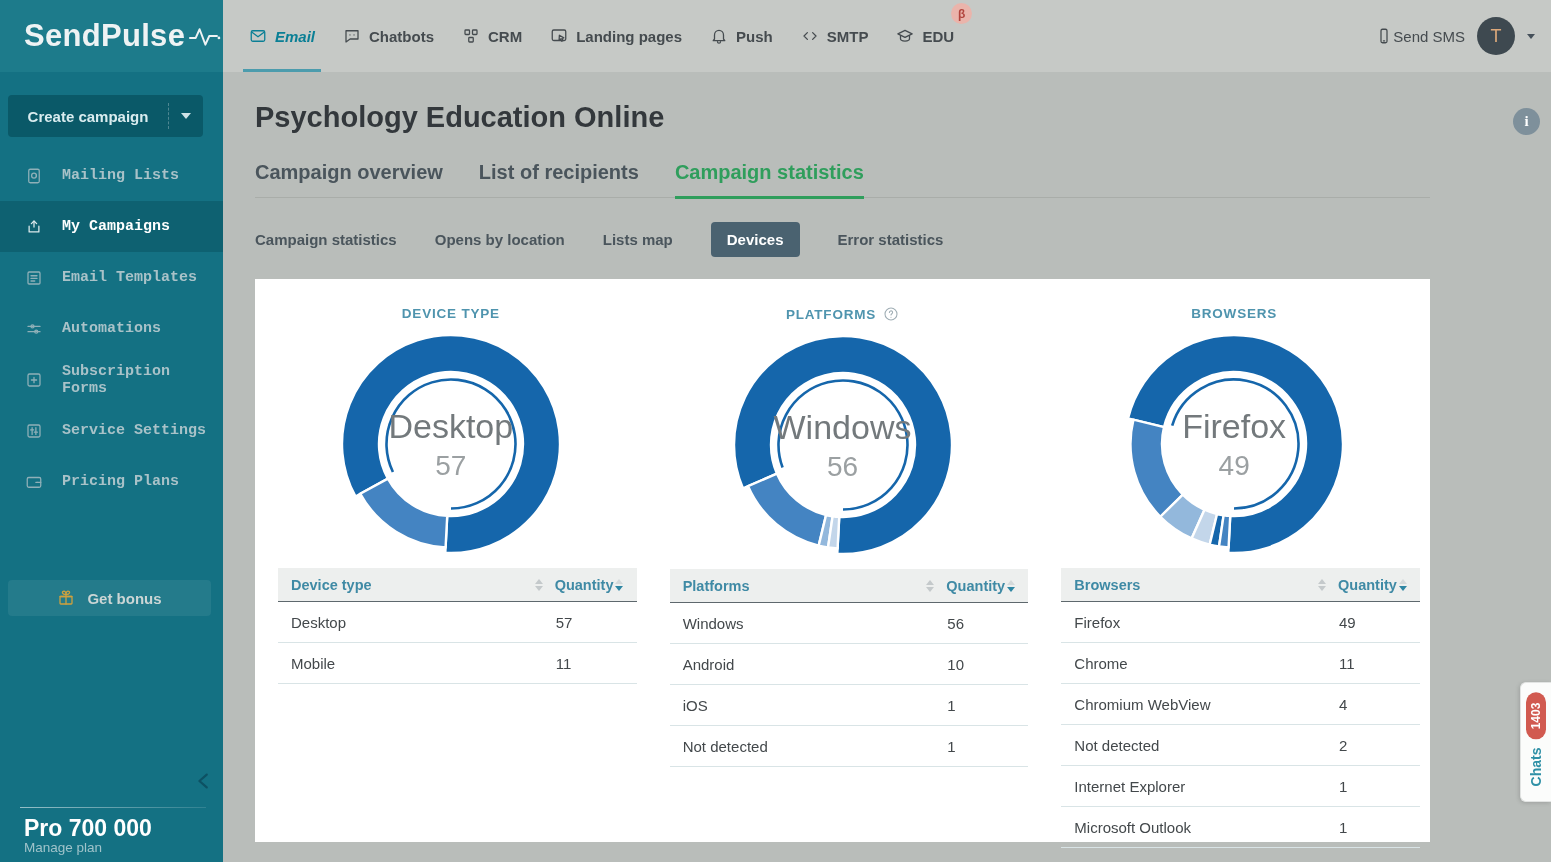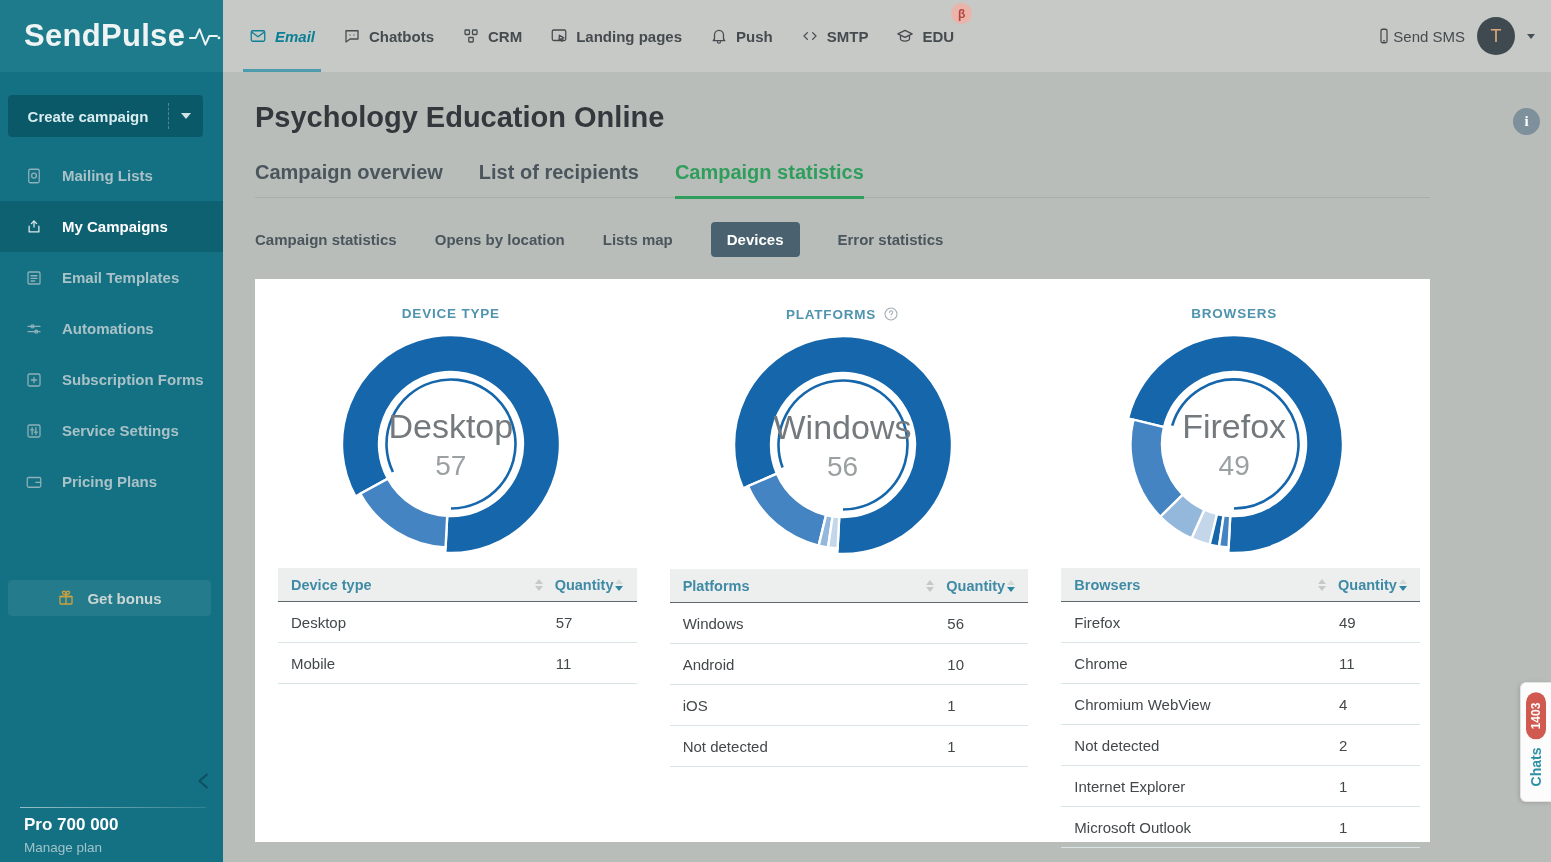--- a/index.html
+++ b/index.html
@@ -7,31 +7,31 @@
        font-family:"Liberation Sans", sans-serif;background:#b9bdba;}
   
   .sidebar{position:absolute;left:0;top:0;width:223px;height:862px;background:#147183;z-index:5;}
   .logo{position:absolute;top:0;left:0;right:0;height:72px;background:#1d7b8b;display:flex;align-items:center;padding-left:24px;color:#eef3f4;}
   .logo .brand{font-size:31px;font-weight:bold;letter-spacing:.3px;}
   .logo svg{width:36px;height:22px;margin-left:3px;stroke:#eef3f4;fill:none;stroke-width:2;stroke-linecap:round;stroke-linejoin:round;}
   .create-btn{position:absolute;top:95px;left:8px;width:195px;height:42px;background:#0a5968;border:none;border-radius:4px;display:flex;align-items:center;cursor:pointer;padding:0;}
   .create-btn .txt{flex:1;color:#d9ecef;font-weight:bold;font-size:15px;font-family:inherit;}
   .create-btn .caret-box{width:34px;height:26px;border-left:1px dashed rgba(255,255,255,.28);display:flex;align-items:center;justify-content:center;}
   .tri-dn{width:0;height:0;border-left:5px solid transparent;border-right:5px solid transparent;border-top:6px solid #cfe2e6;}
-  .side-nav{position:absolute;top:150px;left:0;right:0;}
+  .side-nav{position:absolute;top:150px;left:0;right:0;font-family:Liberation Mono, monospace;}
   .snav-item{height:51px;display:flex;align-items:center;gap:19px;padding-left:25px;color:#a9c2c8;font-weight:bold;font-size:15px;cursor:pointer;}
   .snav-item .ic{color:#8fb0b8;}
   .snav-item.active{background:#0e6171;color:#fff;}
   .snav-item.active .ic{color:#dce9ec;}
   .bonus{position:absolute;top:580px;left:8px;width:203px;height:36px;background:rgba(255,255,255,.07);border:none;border-radius:4px;display:flex;align-items:center;justify-content:center;gap:12px;cursor:pointer;color:#ccd6d5;font-weight:bold;font-size:15px;font-family:inherit;}
   .bonus .ic{color:#cfa13d;}
   .collapse{position:absolute;top:770px;right:6px;width:24px;height:24px;color:#0d5163;cursor:pointer;}
   .collapse svg{width:22px;height:22px;stroke:currentColor;fill:none;stroke-width:2.4;stroke-linecap:round;stroke-linejoin:round;}
   .side-div{position:absolute;top:807px;left:20px;width:186px;height:1px;background:linear-gradient(to right,rgba(255,255,255,.55),rgba(255,255,255,.12));}
-  .plan{position:absolute;top:815px;left:24px;color:#ffffff;font-weight:bold;font-size:17px;}
+  .plan{position:absolute;top:815px;left:24px;color:#ffffff;font-weight:bold;font-size:23px;}
   .manage{position:absolute;top:840px;left:24px;color:#9fc3ca;font-size:13.5px;cursor:pointer;}
   .ic{display:inline-flex;}
   .ic svg{width:18px;height:18px;fill:none;stroke:currentColor;stroke-width:1.7;stroke-linecap:round;stroke-linejoin:round;display:block;}
   
   .topbar{position:absolute;left:223px;top:0;width:1328px;height:72px;background:#c6c9c6;display:flex;align-items:center;padding:0;box-sizing:border-box;}
   .tn{display:flex;align-items:center;gap:28px;padding-left:26px;height:72px;}
   .tn-item{display:flex;align-items:center;gap:8px;color:#454b4f;font-weight:bold;font-size:15px;height:72px;position:relative;cursor:pointer;}
   .tn-item .ic{color:#454b4f;}
   .tn-item.active{color:#0a7f95;font-style:italic;}
   .tn-item.active .ic{color:#0a7f95;}

